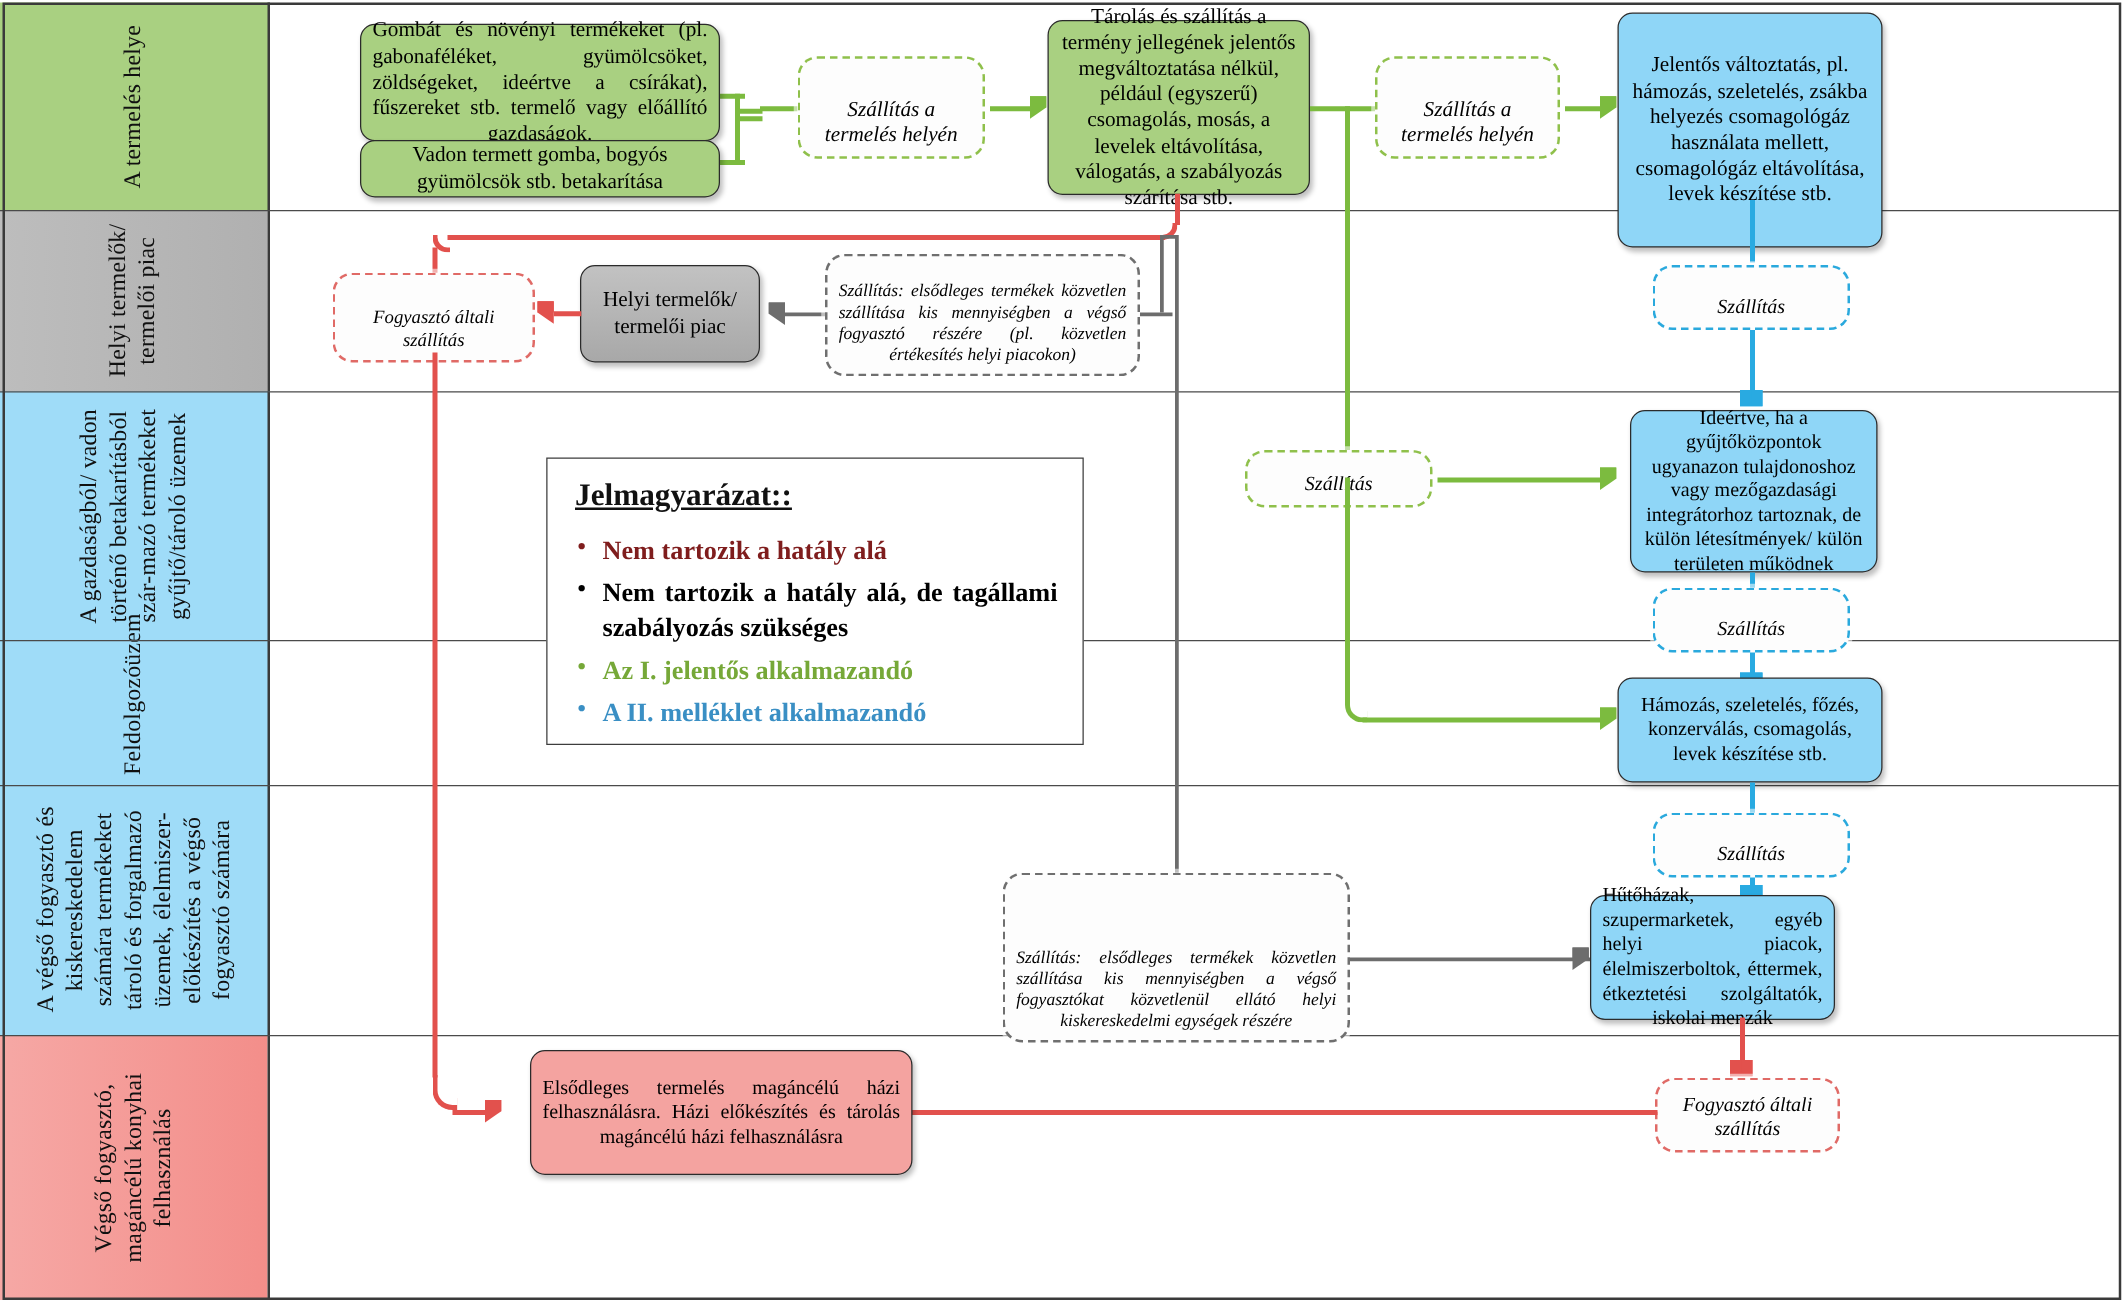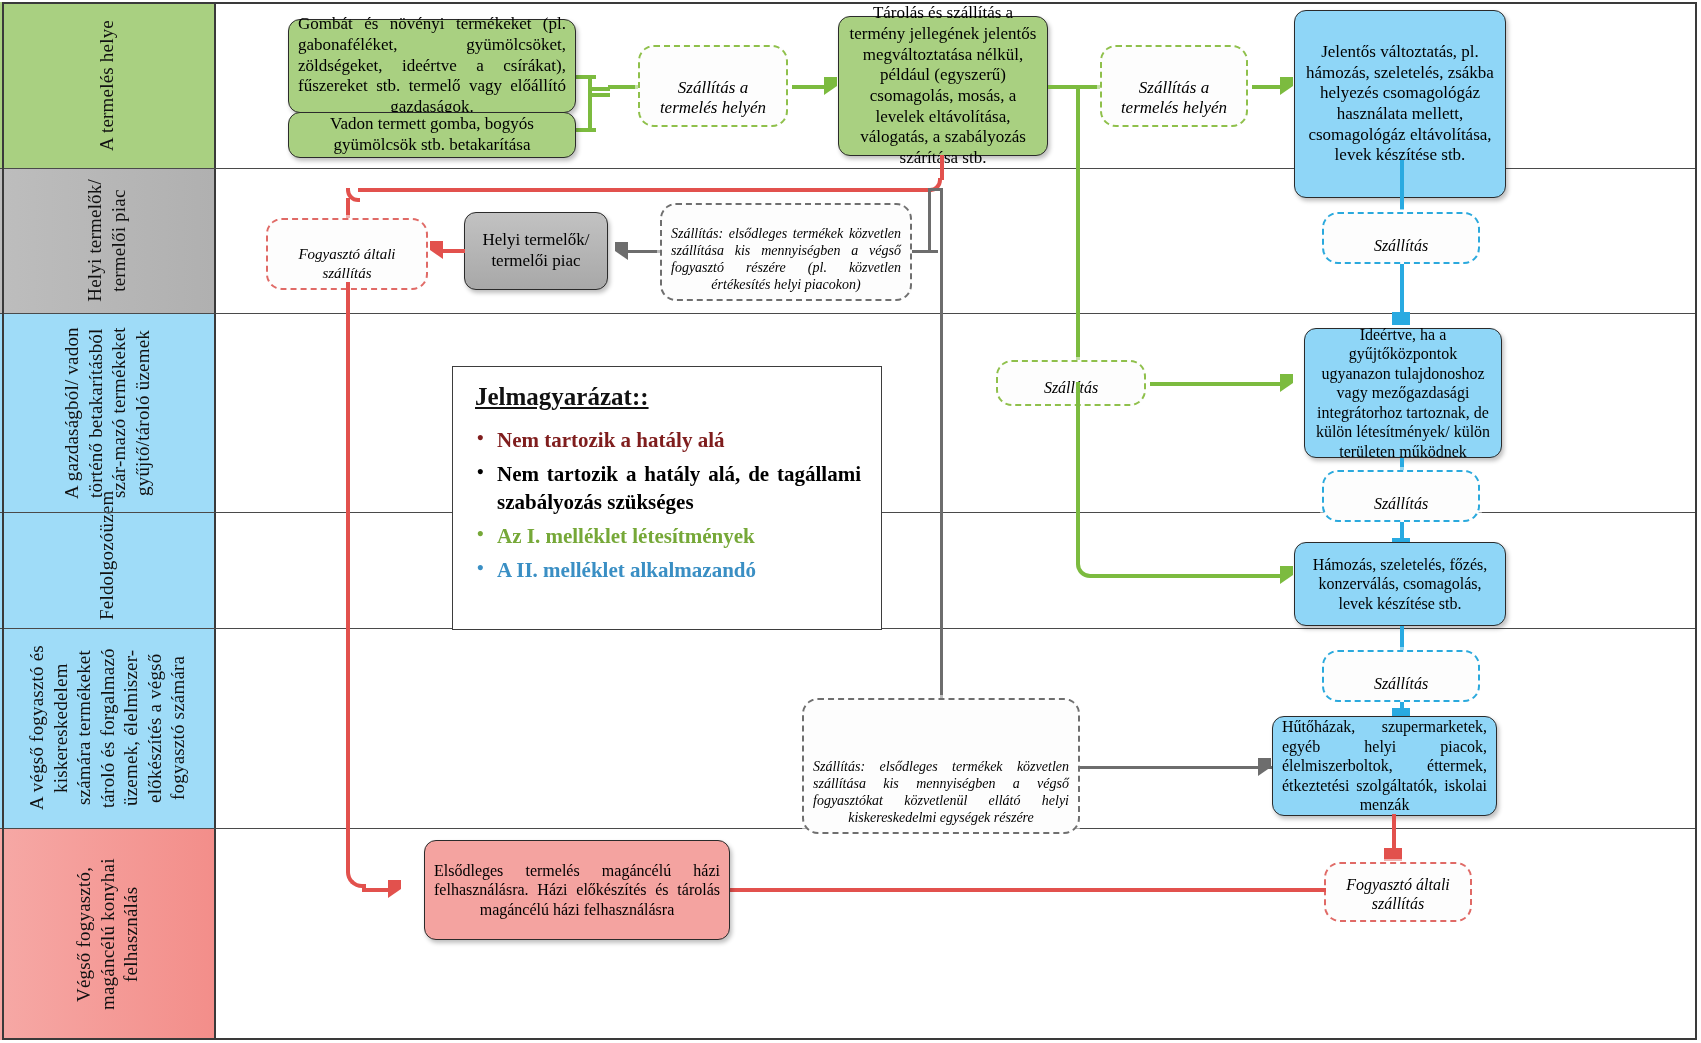--- a/index.html
+++ b/index.html
@@ -210,21 +210,21 @@
   <div class="ln v b" style="left:1400px;top:702px;height:10px;"></div>
   <div class="arw arw-d ab" style="left:1392px;top:708px;"></div>
 
   <div class="node dash grey n14" style="left:802px;top:698px;width:278px;height:136px;">
     <span class="just">Szállítás: elsődleges termékek közvetlen szállítása kis mennyiségben a végső fogyasztókat közvetlenül ellátó helyi kiskereskedelmi egységek részére</span>
   </div>
 
   <div class="ln h k" style="left:1080px;top:766px;width:192px;"></div>
   <div class="arw arw-r ak" style="left:1258px;top:758px;"></div>
 
-  <div class="node solid blue-fill n16" style="left:1272px;top:716px;width:225px;height:100px;">
+  <div class="node solid blue-fill n16" style="left:1272px;top:716px;width:196px;height:100px;">
     <span class="just">Hűtőházak, szupermarketek, egyéb helyi piacok, élelmiszerboltok, éttermek, étkeztetési szolgáltatók, iskolai menzák</span>
   </div>
 
   <div class="ln v r" style="left:1392px;top:814px;height:40px;"></div>
   <div class="arw arw-d ar" style="left:1384px;top:848px;"></div>
 
   <div class="node dash red n16" style="left:1324px;top:862px;width:148px;height:60px;">
     <span>Fogyasztó általi szállítás</span>
   </div>
 
@@ -233,31 +233,31 @@
 
   <div class="node solid red-fill n16" style="left:408px;top:840px;width:306px;height:100px;">
     <span class="just">Elsődleges termelés magáncélú házi felhasználásra. Házi előkészítés és tárolás magáncélú házi felhasználásra</span>
   </div>
 
   <div class="ln v r" style="left:346px;top:282px;height:580px;"></div>
   <div class="corner" style="left:346px;top:860px;width:20px;height:28px;border-left:4px solid #e2514d;border-bottom:4px solid #e2514d;border-bottom-left-radius:16px;"></div>
   <div class="ln h r" style="left:362px;top:888px;width:30px;"></div>
   <div class="arw arw-r ar" style="left:388px;top:880px;"></div>
 
-  <div class="legend" style="left:452px;top:366px;width:430px;height:264px;">
+  <div class="legend" style="left:437px;top:366px;width:430px;height:230px;">
     <h3>Jelmagyarázat::</h3>
     <ul>
       <li class="lg-red">
         <span>Nem tartozik a hatály alá</span>
       </li>
       <li class="lg-grey">
         <span>Nem tartozik a hatály alá, de tagállami szabályozás szükséges</span>
       </li>
       <li class="lg-green">
-        <span>Az I. melléklet létesítmények</span>
+        <span>Az I. jelentős alkalmazandó</span>
       </li>
       <li class="lg-blue">
         <span>A II. melléklet alkalmazandó</span>
       </li>
     </ul>
   </div>
 
   <div class="frame"></div>
 </div>
 

